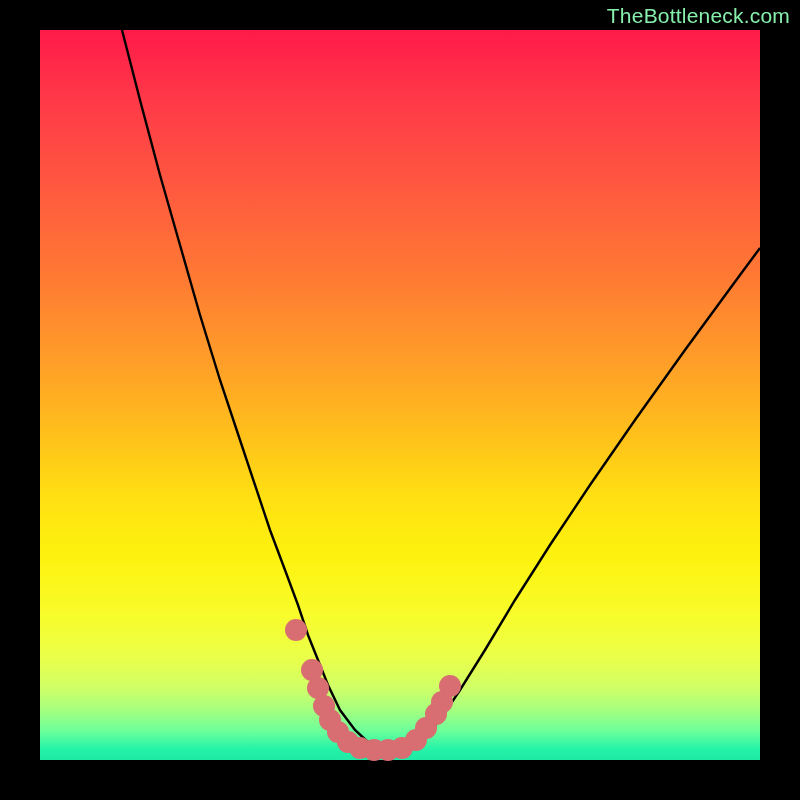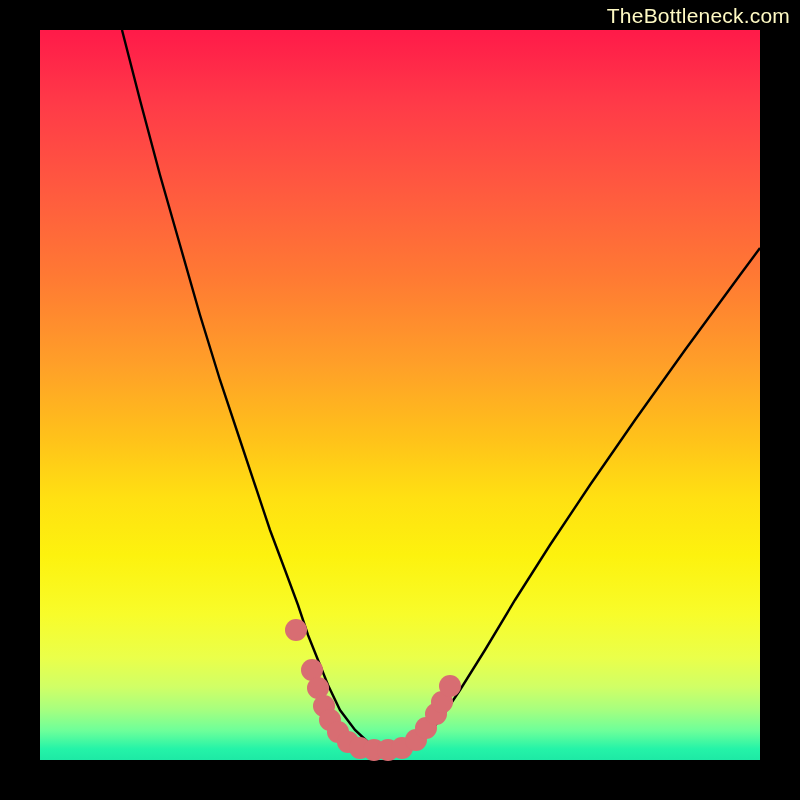--- a/index.html
+++ b/index.html
@@ -41,21 +41,21 @@
       #a8ff7e 93%,
       #6dff9a 96%,
       #24f3a8 98.5%,
       #1ee9a5 100%
     );
   }
   .watermark {
     position: absolute;
     top: 4px;
     right: 10px;
-    color: #fef9c3;
+    color: #86efac;
     font-size: 21px;
     font-weight: 400;
     letter-spacing: 0.2px;
     user-select: none;
   }
   svg.curve {
     position: absolute;
     left: 0;
     top: 0;
     width: 720px;

